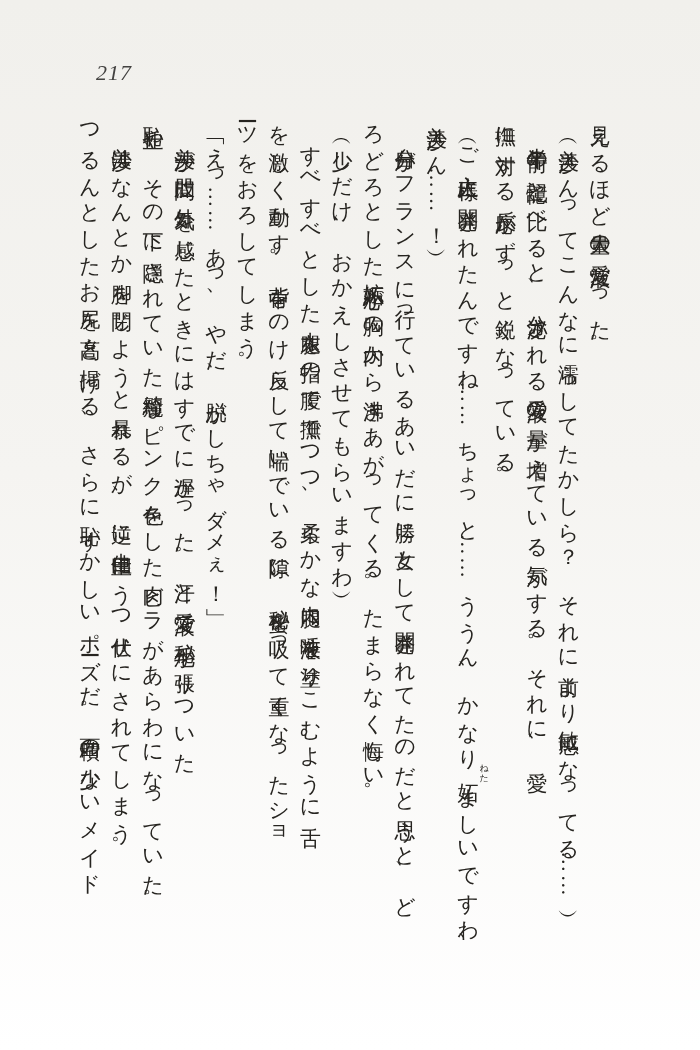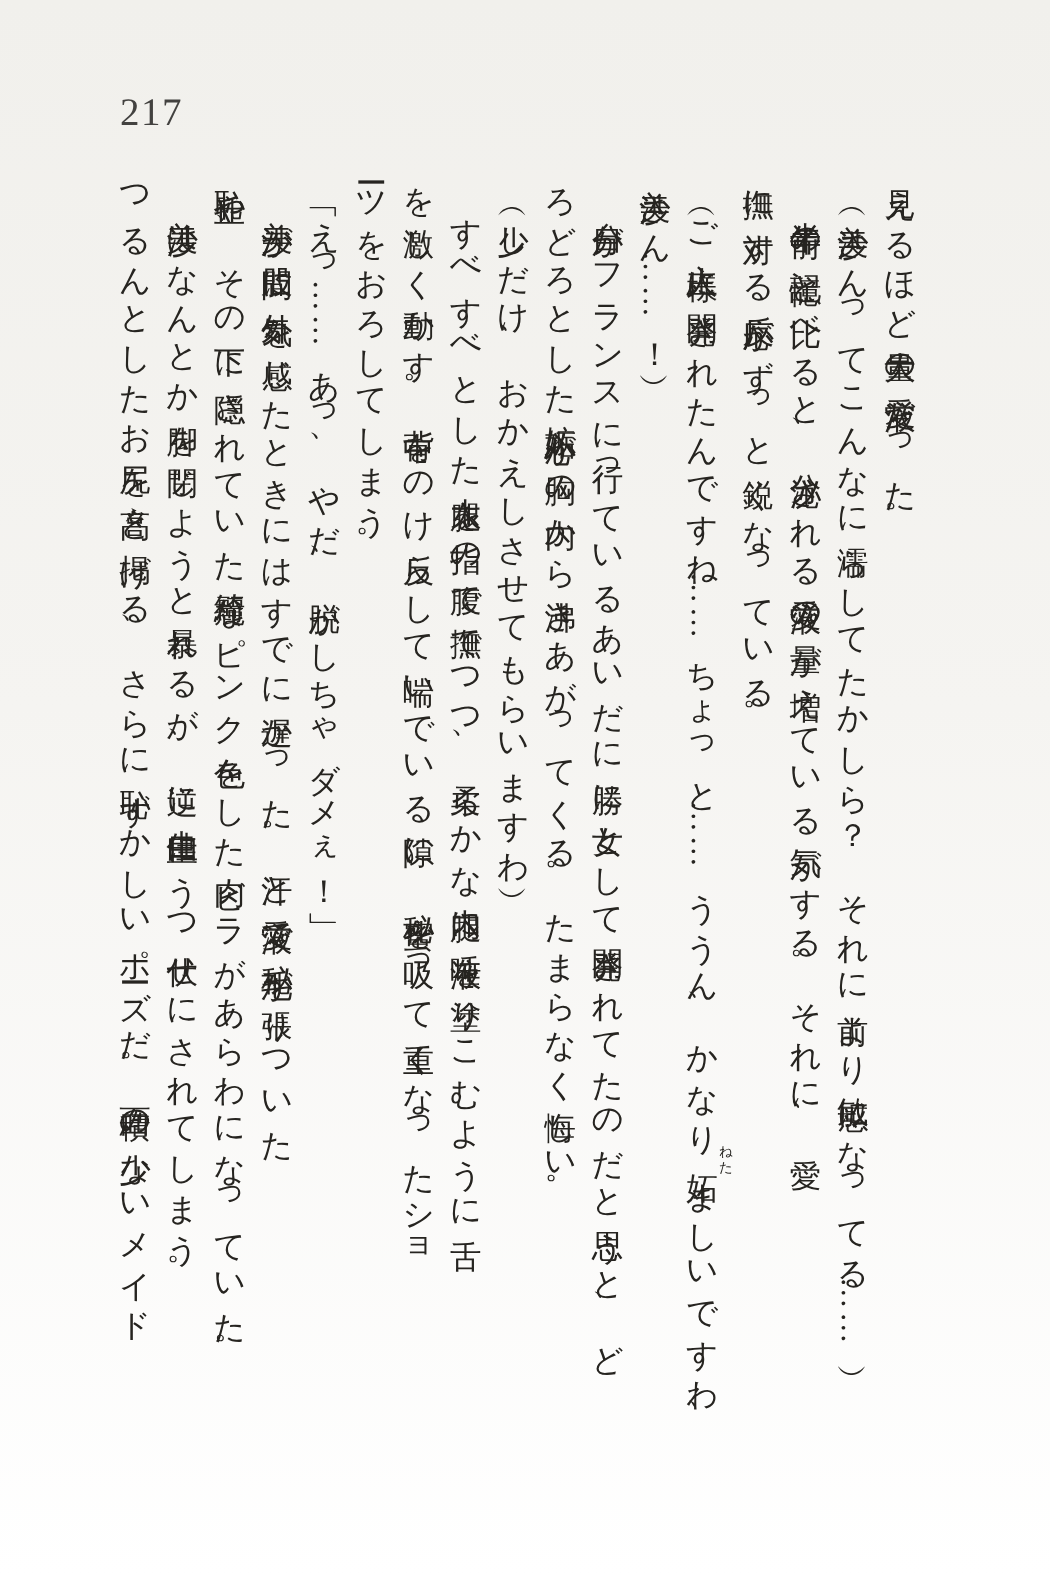--- a/index.html
+++ b/index.html
@@ -18,23 +18,24 @@
   .page {
     position: relative;
     width: 700px;
     height: 1050px;
     background: linear-gradient(180deg, var(--paper-top) 0%, #f5f4f1 45%, var(--paper-bottom) 100%);
     font-family: "Liberation Serif", "DejaVu Serif", serif;
   }
   .page-number {
     position: absolute;
     top: 60px;
-    left: 80px;
+    left: 96px;
     font-family: "Liberation Serif", "DejaVu Serif", serif;
-    font-size: 26px;
+    font-style: italic;
+    font-size: 22px;
     letter-spacing: 1px;
     color: var(--pagenum-ink);
   }
   .text-block {
     position: absolute;
     top: 110px;
     right: 85px;
     height: 918px;
     writing-mode: vertical-rl;
     text-orientation: mixed;

